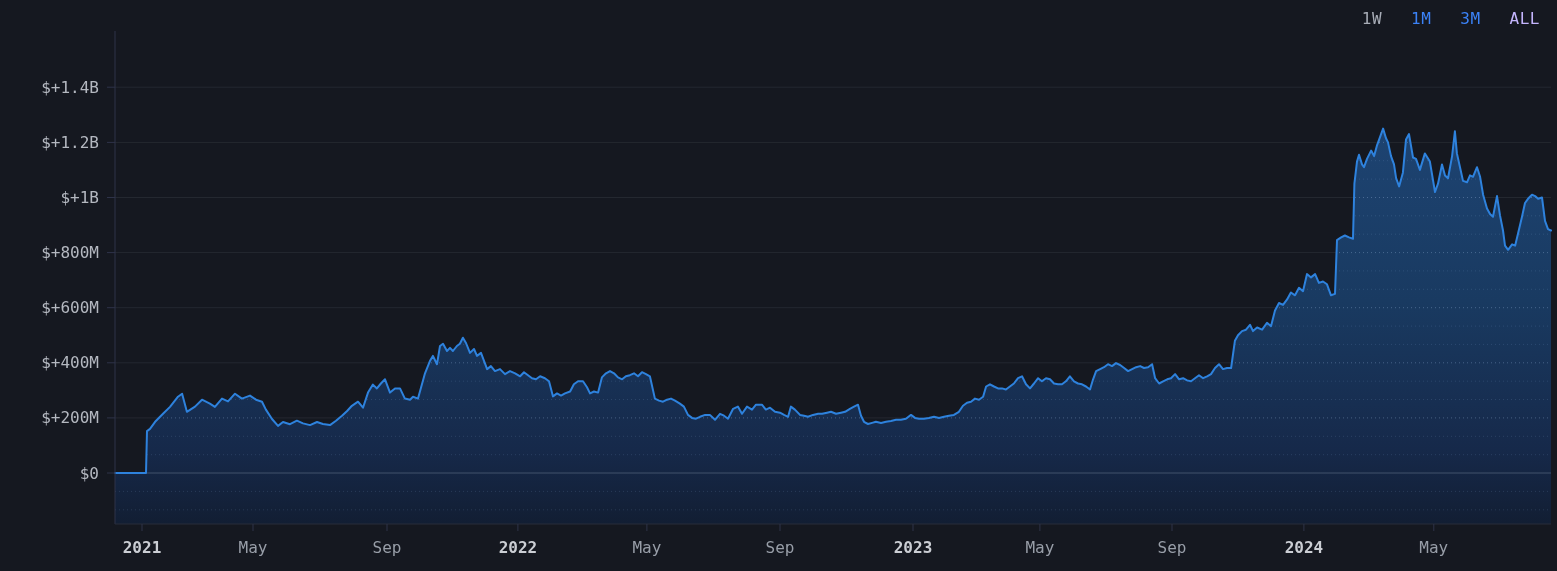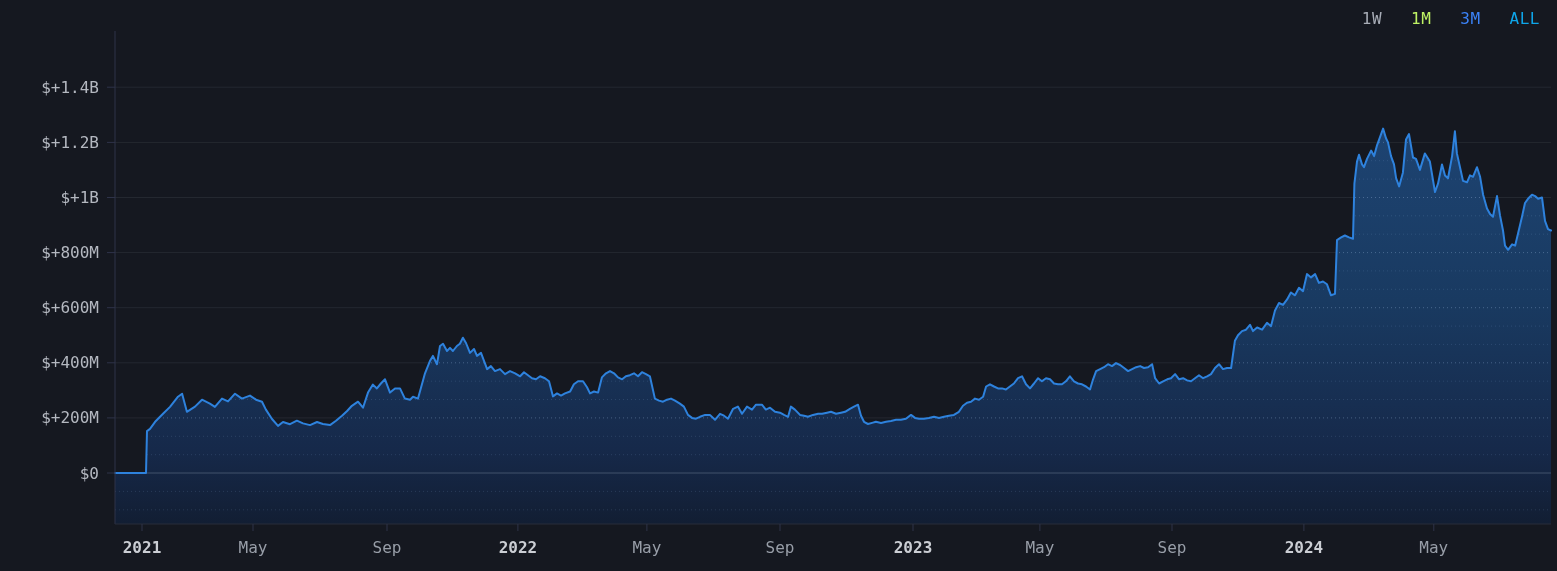--- a/index.html
+++ b/index.html
@@ -16,23 +16,23 @@
     font-size:16px;line-height:18px;cursor:pointer;letter-spacing:.5px;
   }
   #chart-svg{position:absolute;left:0;top:0;display:block;}
 </style>
 </head>
 <body>
 
 <div class="root">
   <div class="range-selector">
       <button class="range-btn" style="color: rgb(167, 172, 182);">1W</button>
-      <button class="range-btn" style="color: #bef264;">1M</button>
+      <button class="range-btn" style="color: #3b82f6;">1M</button>
       <button class="range-btn" style="color: #3b82f6;">3M</button>
-      <button class="range-btn" style="color: #0ea5e9;">ALL</button>
+      <button class="range-btn" style="color: #c4b5fd;">ALL</button>
     </div>
   <svg id="chart-svg" width="1557" height="571" viewBox="0 0 1557 571">
       <defs>
         <linearGradient id="areaGrad" gradientUnits="userSpaceOnUse" x1="0" y1="28" x2="0" y2="524">
           <stop offset="0" stop-color="#214e84"></stop>
           <stop offset="0.22" stop-color="#1d4371"></stop>
           <stop offset="0.55" stop-color="#193a61"></stop>
           <stop offset="0.85" stop-color="#16294a"></stop>
           <stop offset="1" stop-color="#121e33"></stop>
         </linearGradient>

